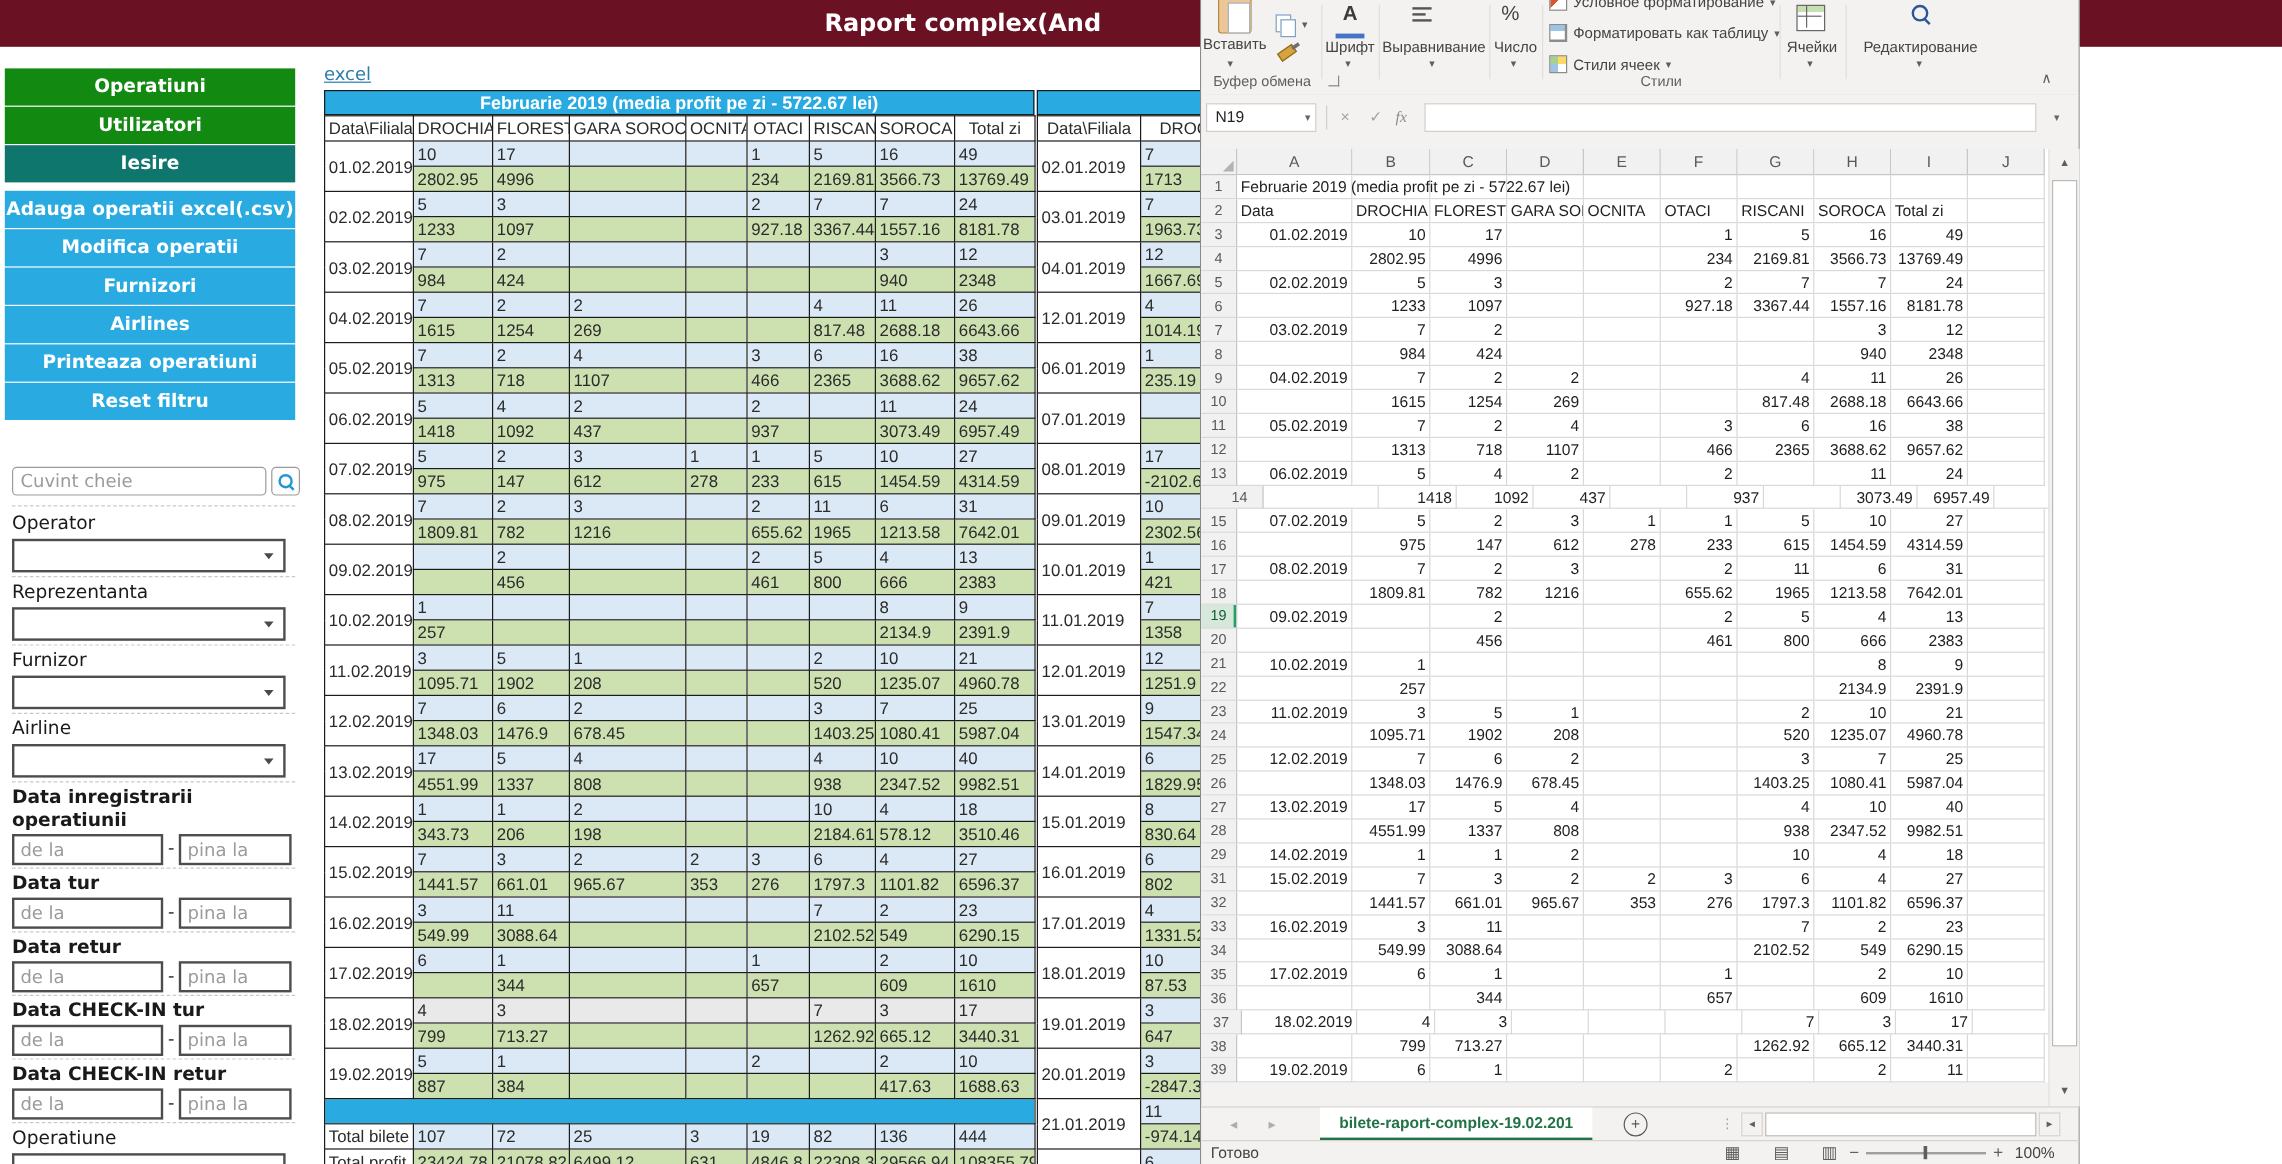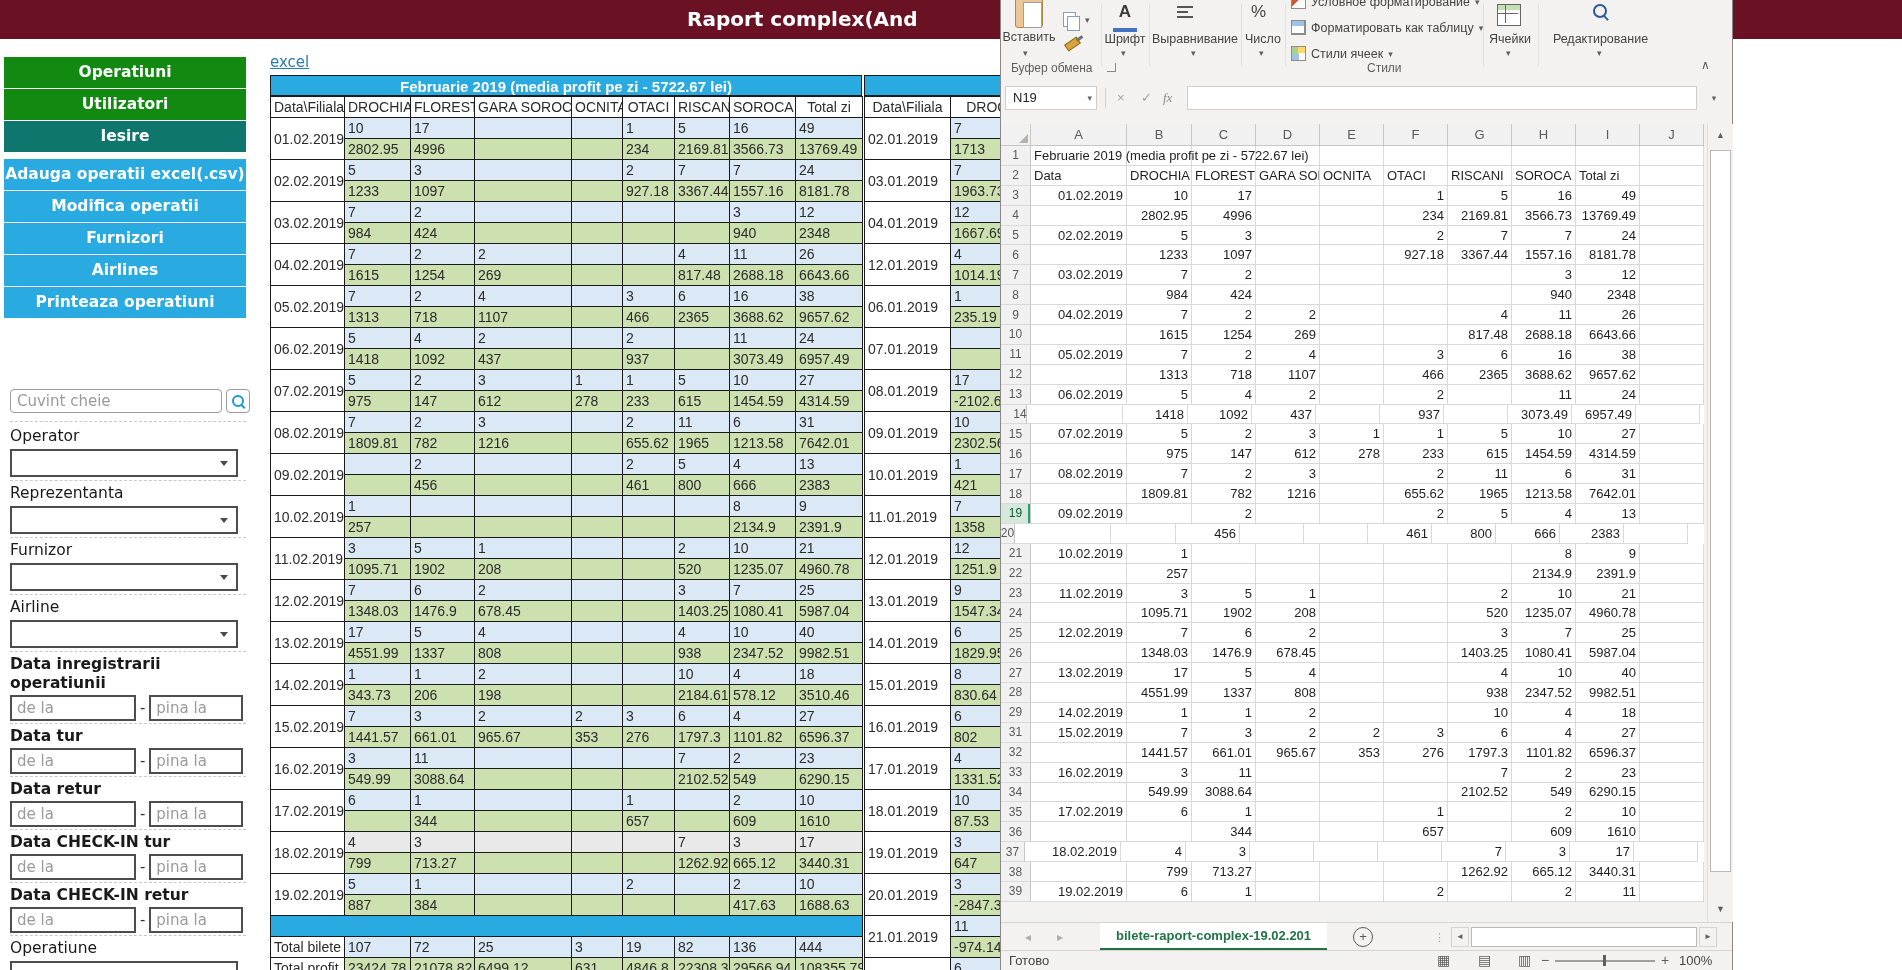--- a/index.html
+++ b/index.html
@@ -173,20 +173,21 @@
     <div class="sbtn green">Operatiuni</div>
     <div class="sbtn green">Utilizatori</div>
     <div class="sbtn red">Iesire</div>
   </div>
 <div id="act-btns">
     <div class="sbtn cyan">Adauga operatii excel(.csv)</div>
     <div class="sbtn cyan">Modifica operatii excel(.csv)</div>
     <div class="sbtn cyan">Furnizori</div>
     <div class="sbtn cyan">Airlines</div>
     <div class="sbtn cyan">Printeaza operatiuni</div>
+    <div class="sbtn cyan">Reset filtru</div>
   </div>
 
 <div class="search-row">
   <input class="search" placeholder="Cuvint cheie" style="">
   <span class="sbox">
       <i class="mag"></i>
     </span>
 </div>
 <div id="filters">
     <div class="fg fg-sel">
@@ -1124,21 +1125,21 @@
         <div class="xc num" style="width: 64px;">4</div>
         <div class="xc num" style="width: 64px;">2</div>
         <div class="xc" style="width: 64px;"></div>
         <div class="xc num" style="width: 64px;">2</div>
         <div class="xc" style="width: 64px;"></div>
         <div class="xc num" style="width: 64px;">11</div>
         <div class="xc num" style="width: 64px;">24</div>
         <div class="xc" style="width: 64px;"></div>
       </div>
       <div class="xr">
-        <div class="rn" style="width: 26px; padding-left: 13px;">14</div>
+        <div class="rn" style="width: 52px; padding-left: 13px;">14</div>
         <div class="xc" style="width: 96px;"></div>
         <div class="xc num" style="width: 65px;">1418</div>
         <div class="xc num" style="width: 64px;">1092</div>
         <div class="xc num" style="width: 64px;">437</div>
         <div class="xc" style="width: 64px;"></div>
         <div class="xc num" style="width: 64px;">937</div>
         <div class="xc" style="width: 64px;"></div>
         <div class="xc num" style="width: 64px;">3073.49</div>
         <div class="xc num" style="width: 64px;">6957.49</div>
         <div class="xc" style="width: 64px;"></div>
@@ -1202,21 +1203,21 @@
         <div class="xc num" style="width: 64px;">2</div>
         <div class="xc" style="width: 64px;"></div>
         <div class="xc" style="width: 64px;"></div>
         <div class="xc num" style="width: 64px;">2</div>
         <div class="xc num" style="width: 64px;">5</div>
         <div class="xc num" style="width: 64px;">4</div>
         <div class="xc num" style="width: 64px;">13</div>
         <div class="xc" style="width: 64px;"></div>
       </div>
       <div class="xr">
-        <div class="rn" style="width: 14px;">20</div>
+        <div class="rn" style="width: 30px;">20</div>
         <div class="xc" style="width: 96px;"></div>
         <div class="xc" style="width: 65px;"></div>
         <div class="xc num" style="width: 64px;">456</div>
         <div class="xc" style="width: 64px;"></div>
         <div class="xc" style="width: 64px;"></div>
         <div class="xc num" style="width: 64px;">461</div>
         <div class="xc num" style="width: 64px;">800</div>
         <div class="xc num" style="width: 64px;">666</div>
         <div class="xc num" style="width: 64px;">2383</div>
         <div class="xc" style="width: 64px;"></div>
@@ -1410,21 +1411,21 @@
         <div class="xc num" style="width: 64px;">344</div>
         <div class="xc" style="width: 64px;"></div>
         <div class="xc" style="width: 64px;"></div>
         <div class="xc num" style="width: 64px;">657</div>
         <div class="xc" style="width: 64px;"></div>
         <div class="xc num" style="width: 64px;">609</div>
         <div class="xc num" style="width: 64px;">1610</div>
         <div class="xc" style="width: 64px;"></div>
       </div>
       <div class="xr">
-        <div class="rn" style="width: 24px;">37</div>
+        <div class="rn" style="width: 34px;">37</div>
         <div class="xc num" style="width: 96px;">18.02.2019</div>
         <div class="xc num" style="width: 65px;">4</div>
         <div class="xc num" style="width: 64px;">3</div>
         <div class="xc" style="width: 64px;"></div>
         <div class="xc" style="width: 64px;"></div>
         <div class="xc" style="width: 64px;"></div>
         <div class="xc num" style="width: 64px;">7</div>
         <div class="xc num" style="width: 64px;">3</div>
         <div class="xc num" style="width: 64px;">17</div>
         <div class="xc" style="width: 64px;"></div>

